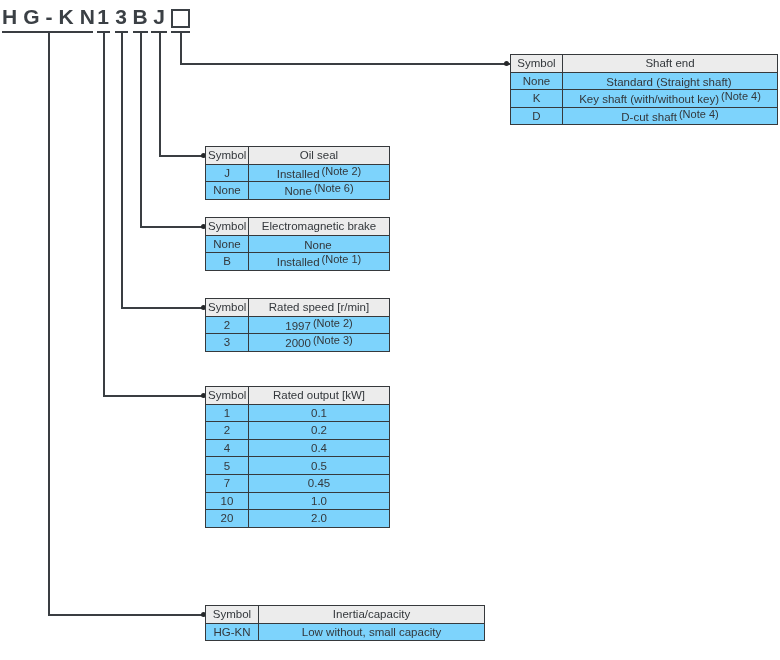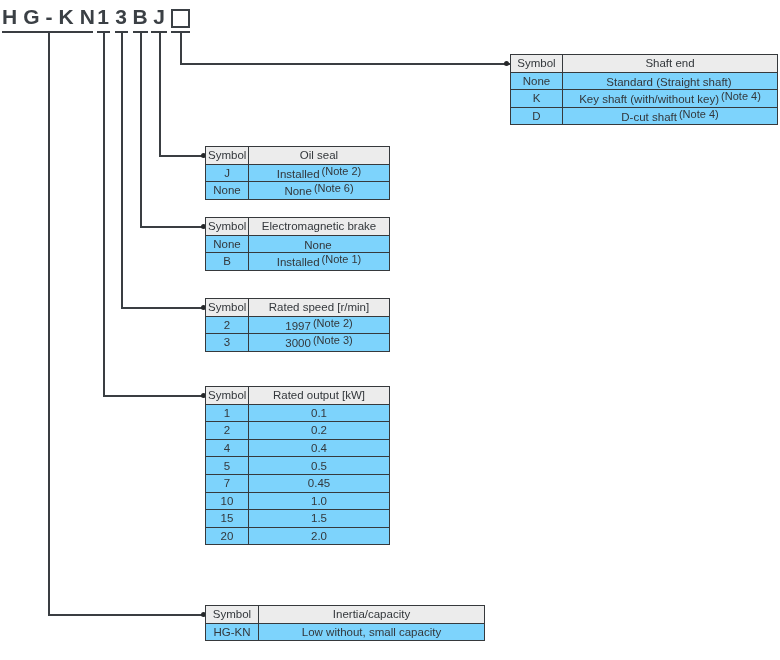--- a/index.html
+++ b/index.html
@@ -156,21 +156,21 @@
       <th>Rated speed [r/min]</th>
     </tr>
       </thead>
     <tbody>
       <tr>
           <td>2</td>
           <td><span>1997</span><span class="note">(Note 2)</span></td>
         </tr>
       <tr>
           <td>3</td>
-          <td><span>3000</span><span class="note">(Note 3)</span></td>
+          <td><span>2000</span><span class="note">(Note 3)</span></td>
         </tr>
     </tbody>
   </table>
 
   <table class="t" style="left:205px;top:386px;width:185px;">
     <colgroup>
         <col style="width:43px;">
         <col>
       </colgroup>
     <thead>
@@ -198,24 +198,20 @@
         </tr>
       <tr>
           <td>7</td>
           <td>0.45</td>
         </tr>
       <tr>
           <td>10</td>
           <td>1.0</td>
         </tr>
       <tr>
-          <td>15</td>
-          <td>1.5</td>
-        </tr>
-      <tr>
           <td>20</td>
           <td>2.0</td>
         </tr>
     </tbody>
   </table>
 
   <table class="t" style="left:205px;top:605px;width:280px;">
     <colgroup>
         <col style="width:53px;">
         <col>

